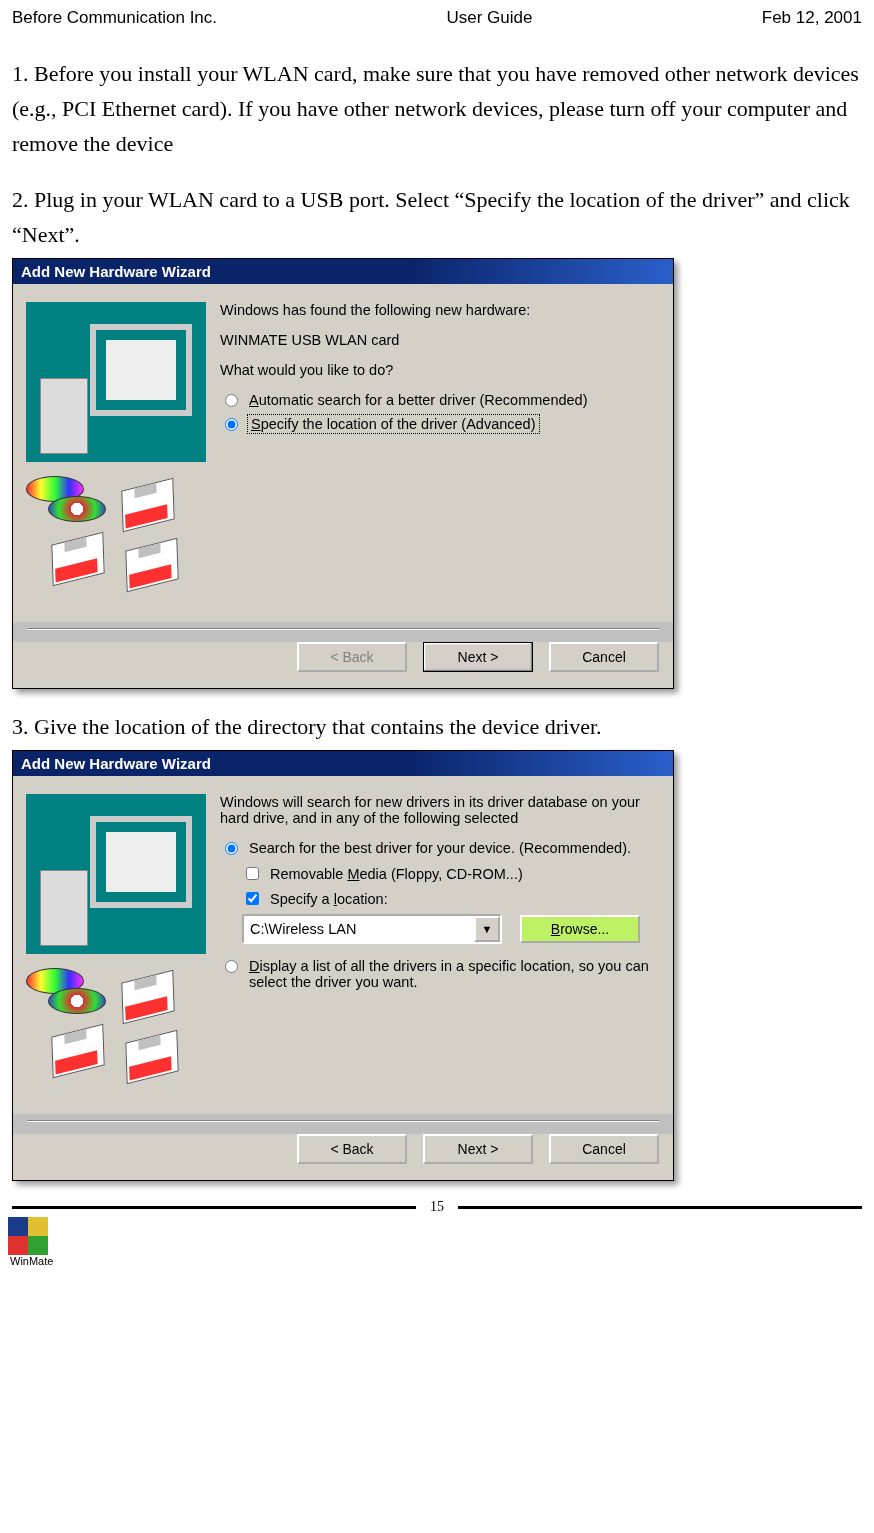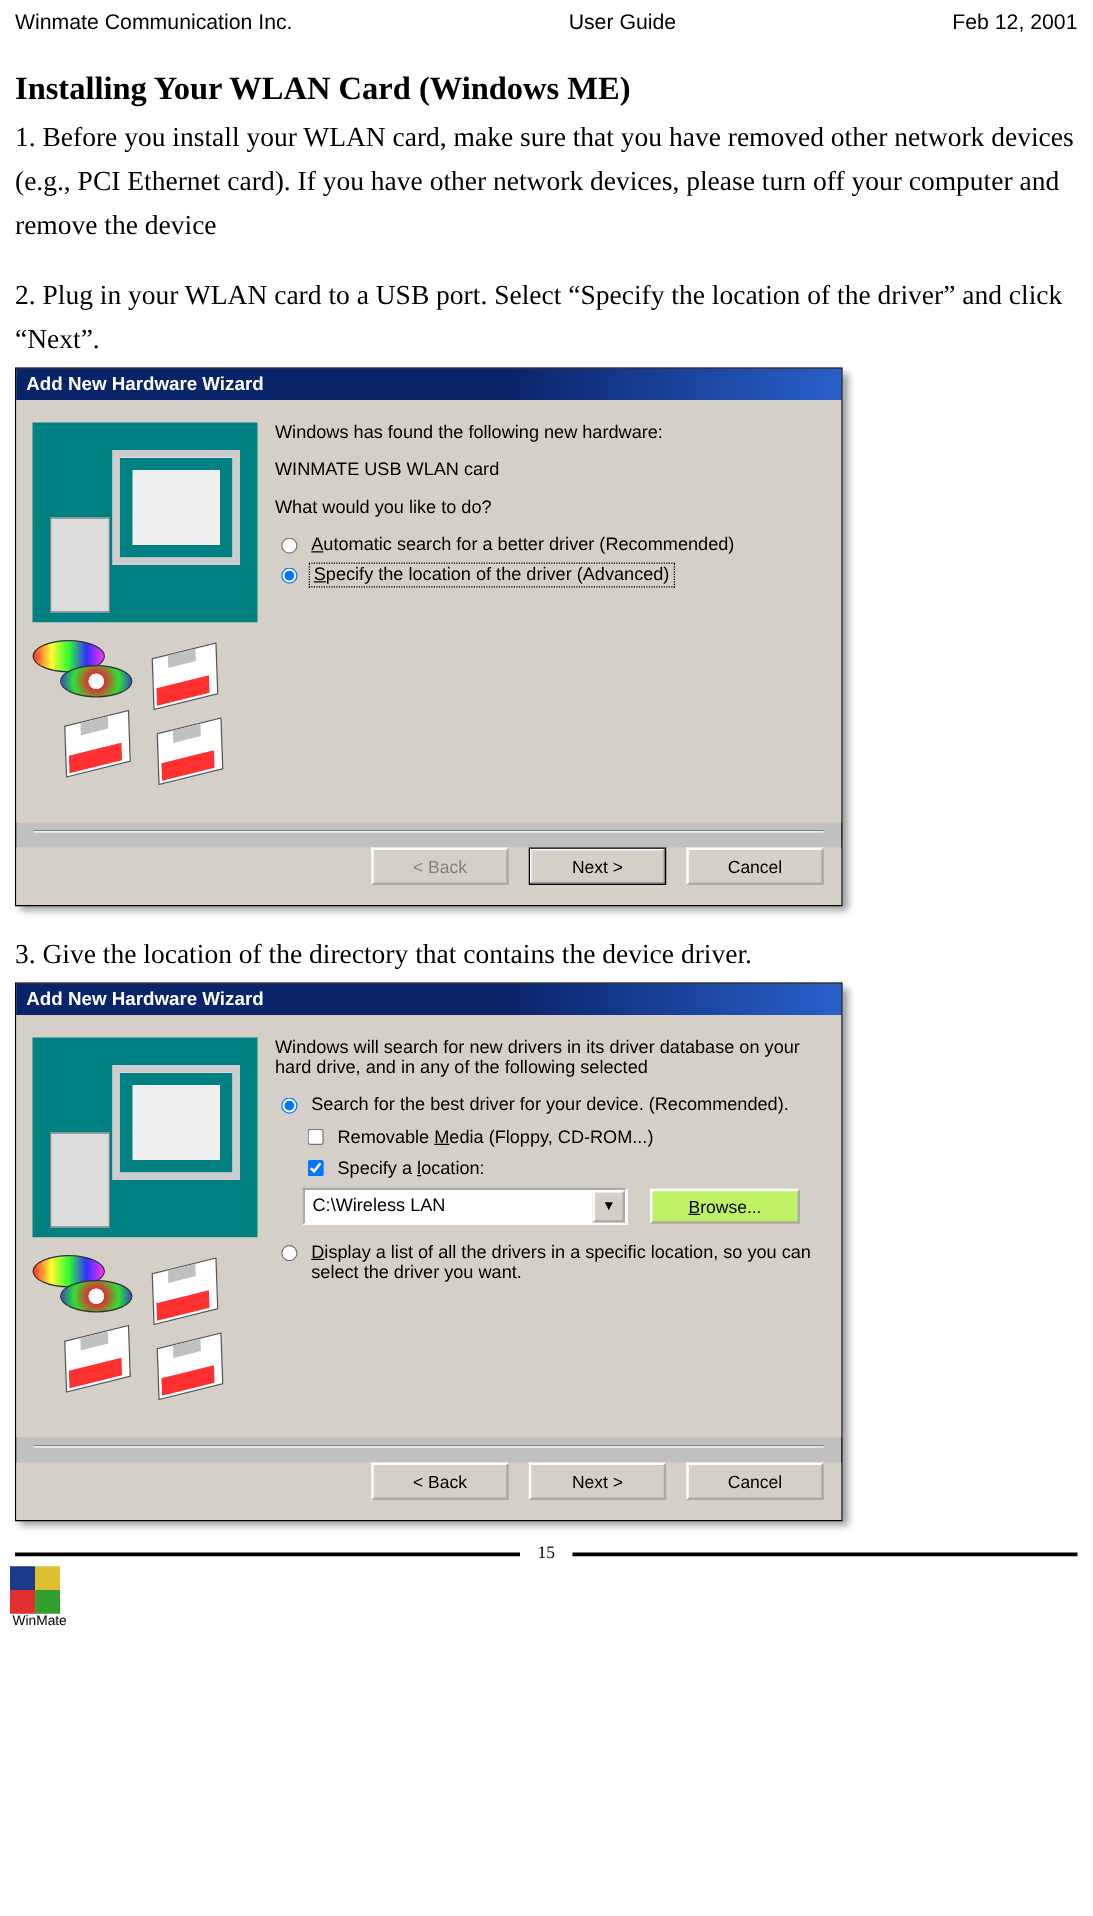--- a/index.html
+++ b/index.html
@@ -213,26 +213,25 @@
   .logo-sq div:nth-child(2){ background:#e0c030; }
   .logo-sq div:nth-child(3){ background:#e03030; }
   .logo-sq div:nth-child(4){ background:#30a030; }
   .logo-txt { font-size: 11px; font-family: Arial; margin-left: 2px; }
 </style>
 </head>
 <body>
 
 <div class="page">
   <div class="header-row">
-    <span>Winmate Communication Inc.</span>
+    <span>Before Communication Inc.</span>
     <span>User Guide</span>
     <span>Feb 12, 2001</span>
   </div>
 
-  <div class="section-title">Installing Your WLAN Card (Windows ME)</div>
   <div class="body-text">1. Before you install your WLAN card, make sure that you have removed other network devices (e.g., PCI Ethernet card). If you have other network devices, please turn off your computer and remove the device</div>
   <div class="spacer"></div>
   <div class="body-text">2. Plug in your WLAN card to a USB port. Select “Specify the location of the driver” and click “Next”.</div>
 
   <div class="dialog">
     <div class="titlebar">Add New Hardware Wizard</div>
     <div class="dlg-body">
       <div class="illus">
         <div class="illus-top"></div>
         <div class="illus-bottom">

